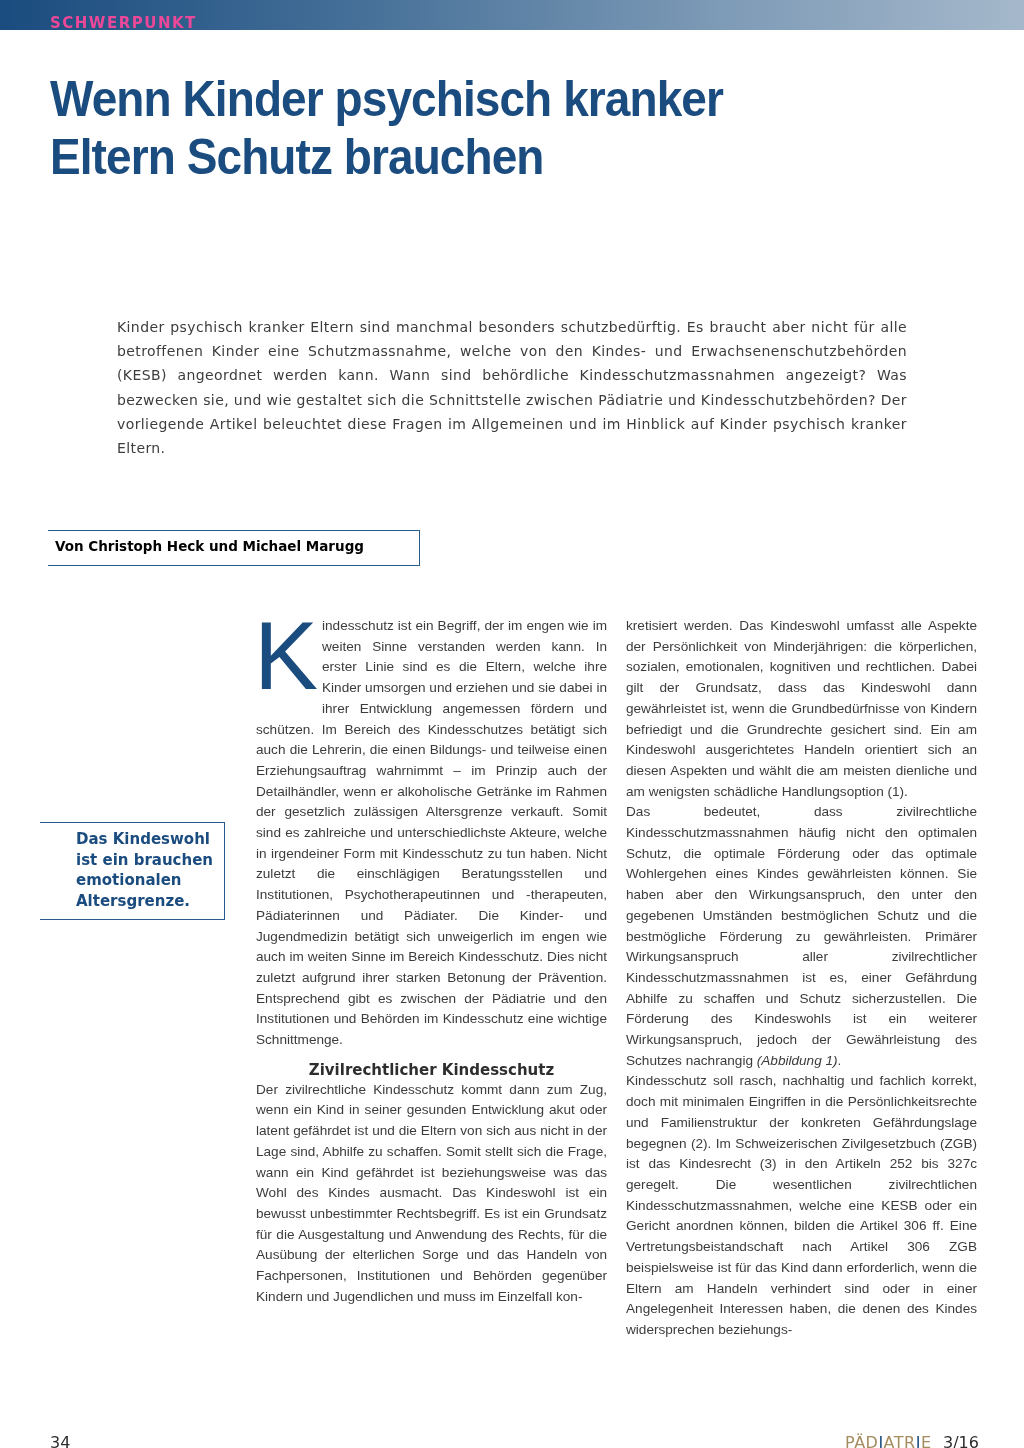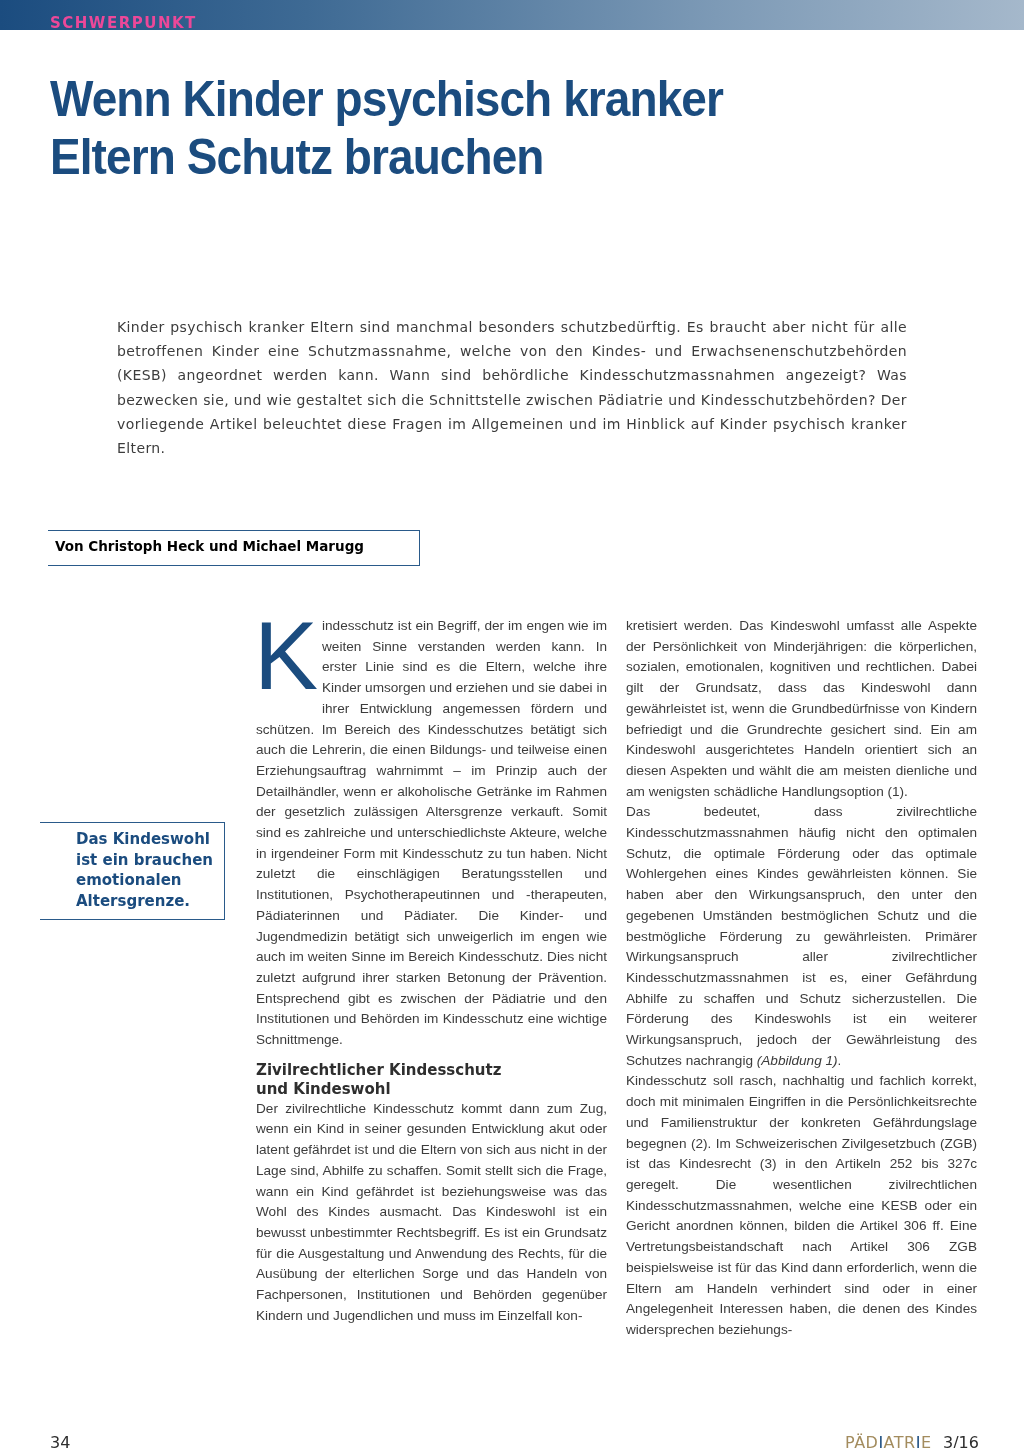--- a/index.html
+++ b/index.html
@@ -19,21 +19,21 @@
 
     .pullquote-box { position: absolute; left: 40px; top: 822px; width: 185px; height: 98px; border-top: 1.5px solid #2a5a8a; border-right: 1.5px solid #2a5a8a; border-bottom: 1.5px solid #2a5a8a; box-sizing: border-box; }
     .pullquote { position: absolute; left: 50px; top: 829px; width: 175px; font-family: "DejaVu Sans", sans-serif; font-weight: bold; font-size: 15px; line-height: 20.5px; color: #1b4c7f; margin-left: 26px; }
     .pullquote span { display: block; }
 
     .col { position: absolute; width: 351px; font-family: "Liberation Sans", sans-serif; font-size: 13.6px; line-height: 20.7px; color: #3c3c3c; text-align: justify; }
     .col p { margin: 0; }
     .col1 { left: 256px; top: 616px; }
     .col2 { left: 626px; top: 616px; }
     .dropcap { float: left; font-family: "Liberation Sans", sans-serif; font-size: 96px; line-height: 72px; color: #1b4c7f; margin: 4px 4px 0 -2px; height: 80px; }
-    .col h3 { margin: 10px 0 0 0; font-family: "DejaVu Sans", sans-serif; font-weight: bold; font-size: 15px; line-height: 19px; color: #2e2e2e; text-align: left; }
+    .col h3 { margin: 10px 0 0 0; font-family: "DejaVu Sans", sans-serif; font-weight: bold; font-size: 15px; line-height: 19px; color: #2e2e2e; text-align: center; }
     .col h3 span { display: block; }
     .col em { }
 
     .page-number { position: absolute; left: 50px; top: 1433px; font-family: "DejaVu Sans", sans-serif; font-size: 16px; color: #2e2e2e; }
     .journal { position: absolute; left: 845px; top: 1433px; font-family: "DejaVu Sans", sans-serif; font-size: 16px; color: #a38c5e; letter-spacing: 0.5px; }
     .journal .bar { color: #1b4c7f; }
     .issue { position: absolute; left: 943px; top: 1433px; font-family: "DejaVu Sans", sans-serif; font-size: 16px; color: #2e2e2e; }
   </style>
 </head>
 <body>
@@ -56,21 +56,20 @@
   <span>Das Kindeswohl</span>
   <span>ist ein brauchen</span>
   <span>emotionalen</span>
   <span>Altersgrenze.</span>
 </div>
 
 <div class="col col1">
   <p><span class="dropcap">K</span><span>indesschutz ist ein Begriff, der im engen wie im weiten Sinne verstanden werden kann. In erster Linie sind es die Eltern, welche ihre Kinder umsorgen und erziehen und sie dabei in ihrer Entwicklung angemessen fördern und schützen. Im Bereich des Kindesschutzes betätigt sich auch die Lehrerin, die einen Bildungs- und teilweise einen Erziehungsauftrag wahrnimmt – im Prinzip auch der Detailhändler, wenn er alkoholische Getränke im Rahmen der gesetzlich zulässigen Altersgrenze verkauft. Somit sind es zahlreiche und unterschiedlichste Akteure, welche in irgendeiner Form mit Kindesschutz zu tun haben. Nicht zuletzt die einschlägigen Beratungsstellen und Institutionen, Psychotherapeutinnen und -therapeuten, Pädiaterinnen und Pädiater. Die Kinder- und Jugendmedizin betätigt sich unweigerlich im engen wie auch im weiten Sinne im Bereich Kindesschutz. Dies nicht zuletzt aufgrund ihrer starken Betonung der Prävention. Entsprechend gibt es zwischen der Pädiatrie und den Institutionen und Behörden im Kindesschutz eine wichtige Schnittmenge.</span></p>
   <h3>
     <span>Zivilrechtlicher Kindesschutz</span>
-    <span>und Kindeswohl</span>
   </h3>
   <p>Der zivilrechtliche Kindesschutz kommt dann zum Zug, wenn ein Kind in seiner gesunden Entwicklung akut oder latent gefährdet ist und die Eltern von sich aus nicht in der Lage sind, Abhilfe zu schaffen. Somit stellt sich die Frage, wann ein Kind gefährdet ist beziehungsweise was das Wohl des Kindes ausmacht. Das Kindeswohl ist ein bewusst unbestimmter Rechtsbegriff. Es ist ein Grundsatz für die Ausgestaltung und Anwendung des Rechts, für die Ausübung der elterlichen Sorge und das Handeln von Fachpersonen, Institutionen und Behörden gegenüber Kindern und Jugendlichen und muss im Einzelfall kon-</p>
 </div>
 
 <div class="col col2">
   <p>kretisiert werden. Das Kindeswohl umfasst alle Aspekte der Persönlichkeit von Minderjährigen: die körperlichen, sozialen, emotionalen, kognitiven und rechtlichen. Dabei gilt der Grundsatz, dass das Kindeswohl dann gewährleistet ist, wenn die Grundbedürfnisse von Kindern befriedigt und die Grundrechte gesichert sind. Ein am Kindeswohl ausgerichtetes Handeln orientiert sich an diesen Aspekten und wählt die am meisten dienliche und am wenigsten schädliche Handlungsoption (1).</p>
   <p><span>Das bedeutet, dass zivilrechtliche Kindesschutzmassnahmen häufig nicht den optimalen Schutz, die optimale Förderung oder das optimale Wohlergehen eines Kindes gewährleisten können. Sie haben aber den Wirkungsanspruch, den unter den gegebenen Umständen bestmöglichen Schutz und die bestmögliche Förderung zu gewährleisten. Primärer Wirkungsanspruch aller zivilrechtlicher Kindesschutzmassnahmen ist es, einer Gefährdung Abhilfe zu schaffen und Schutz sicherzustellen. Die Förderung des Kindeswohls ist ein weiterer Wirkungsanspruch, jedoch der Gewährleistung des Schutzes nachrangig </span><em>(Abbildung 1)</em><span>.</span></p>
   <p>Kindesschutz soll rasch, nachhaltig und fachlich korrekt, doch mit minimalen Eingriffen in die Persönlichkeitsrechte und Familienstruktur der konkreten Gefährdungslage begegnen (2). Im Schweizerischen Zivilgesetzbuch (ZGB) ist das Kindesrecht (3) in den Artikeln 252 bis 327c geregelt. Die wesentlichen zivilrechtlichen Kindesschutzmassnahmen, welche eine KESB oder ein Gericht anordnen können, bilden die Artikel 306 ff. Eine Vertretungsbeistandschaft nach Artikel 306 ZGB beispielsweise ist für das Kind dann erforderlich, wenn die Eltern am Handeln verhindert sind oder in einer Angelegenheit Interessen haben, die denen des Kindes widersprechen beziehungs-</p>
 </div>
 

